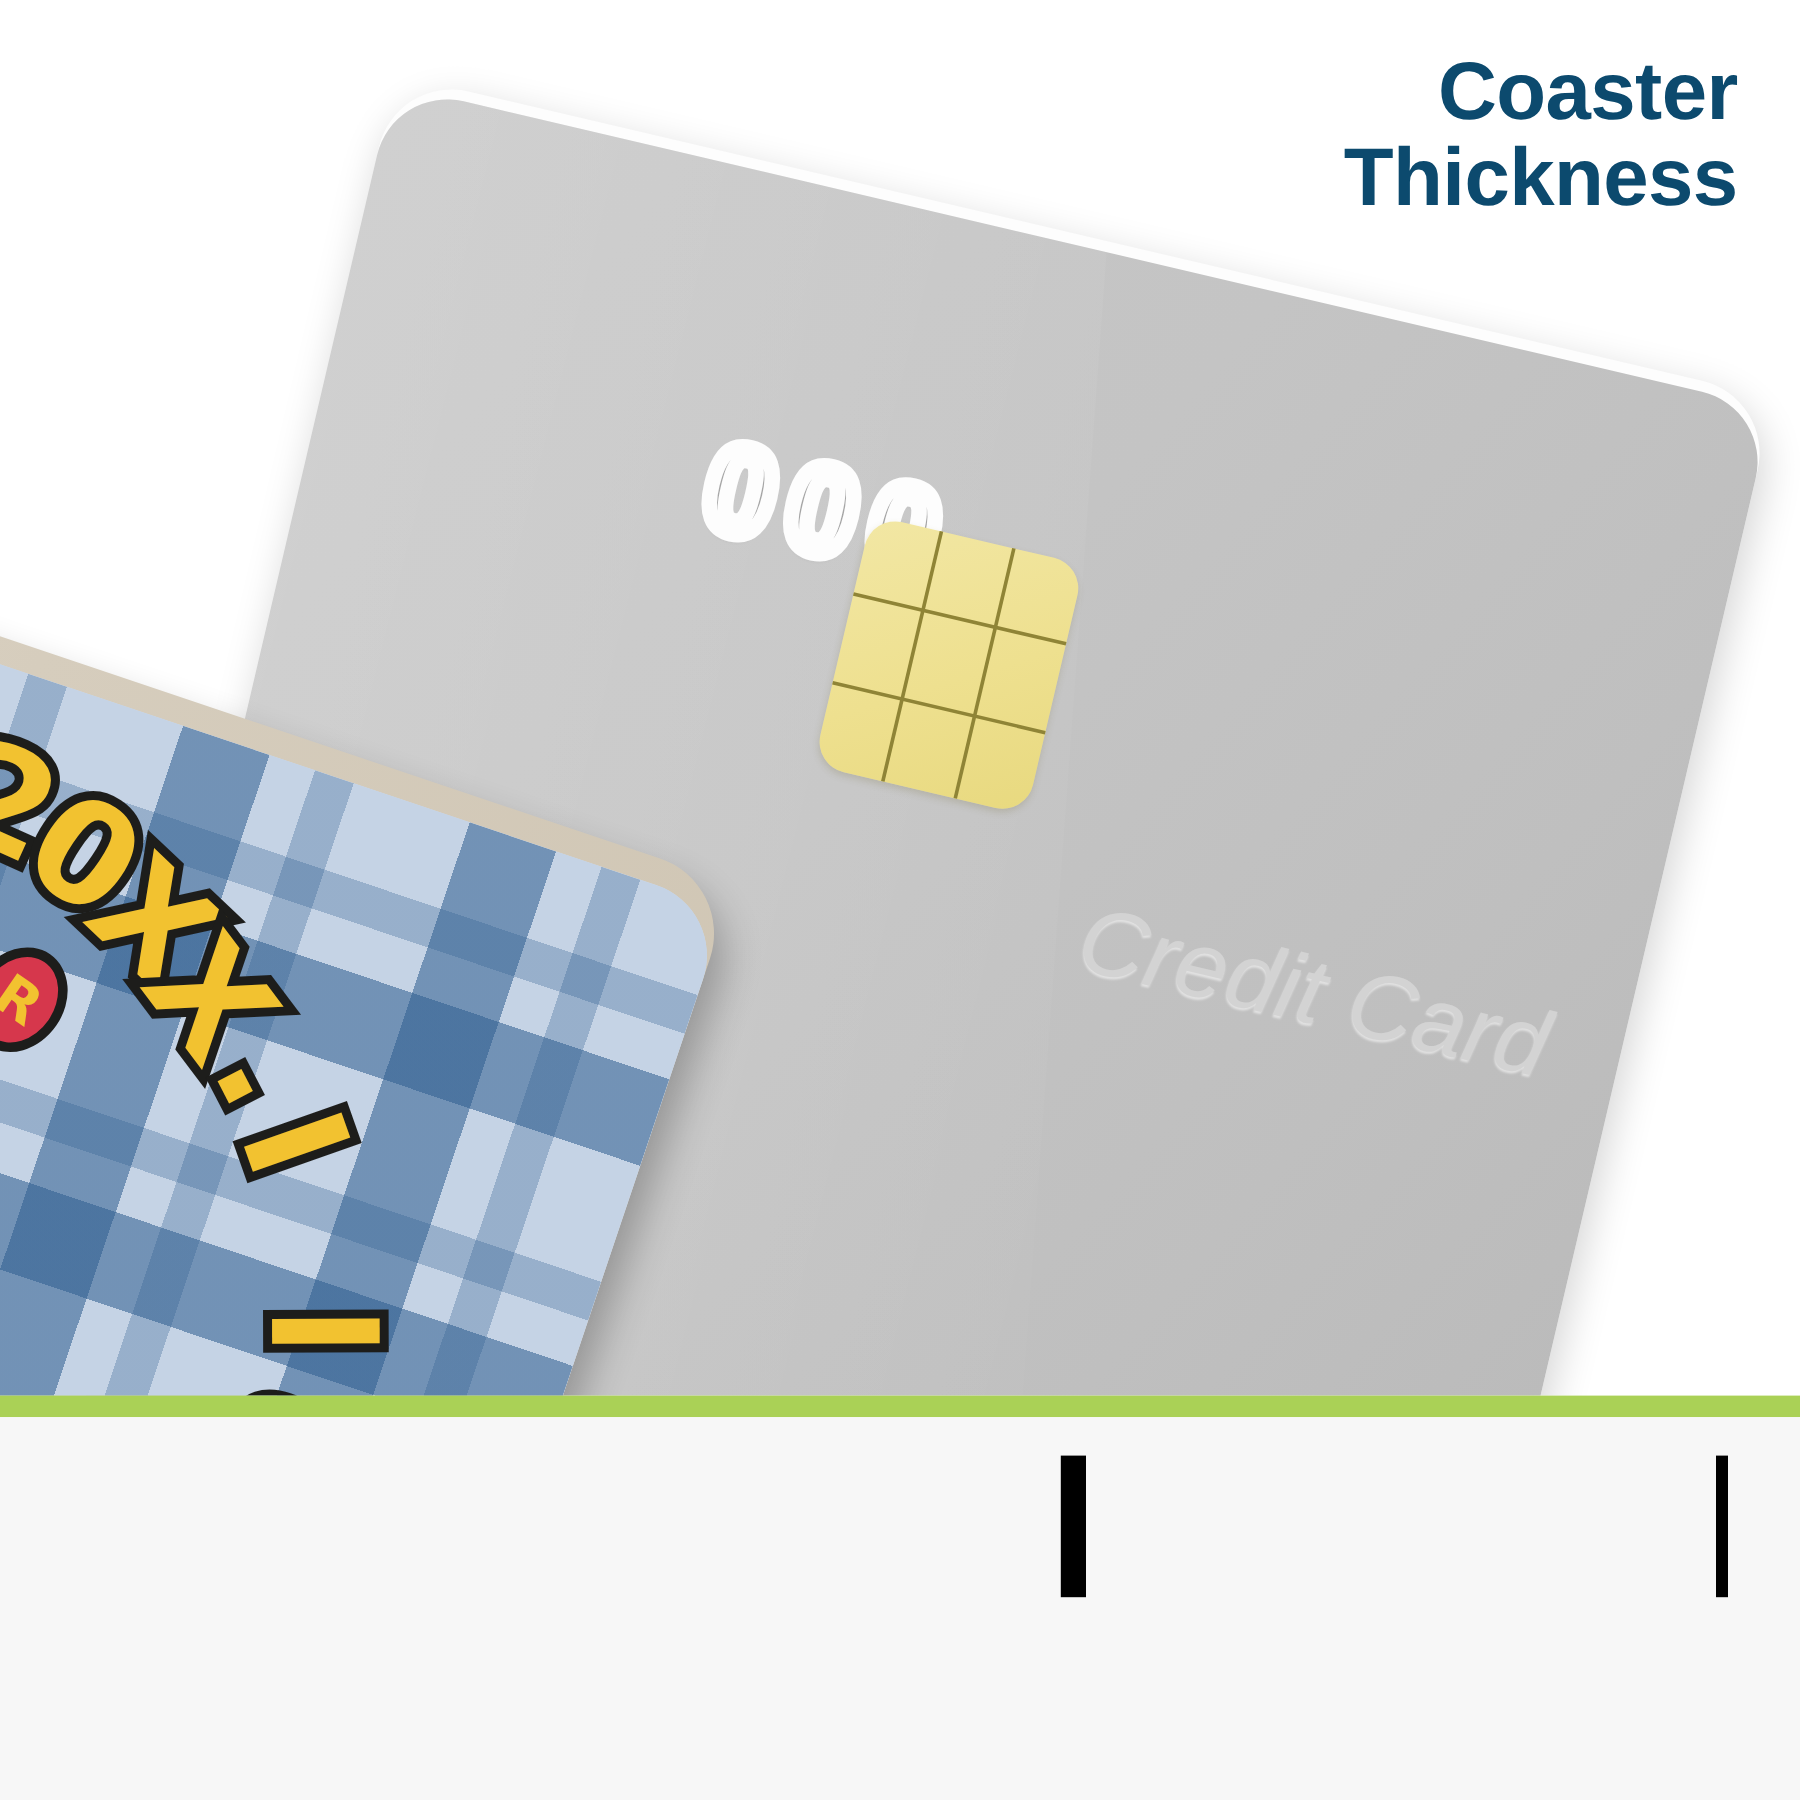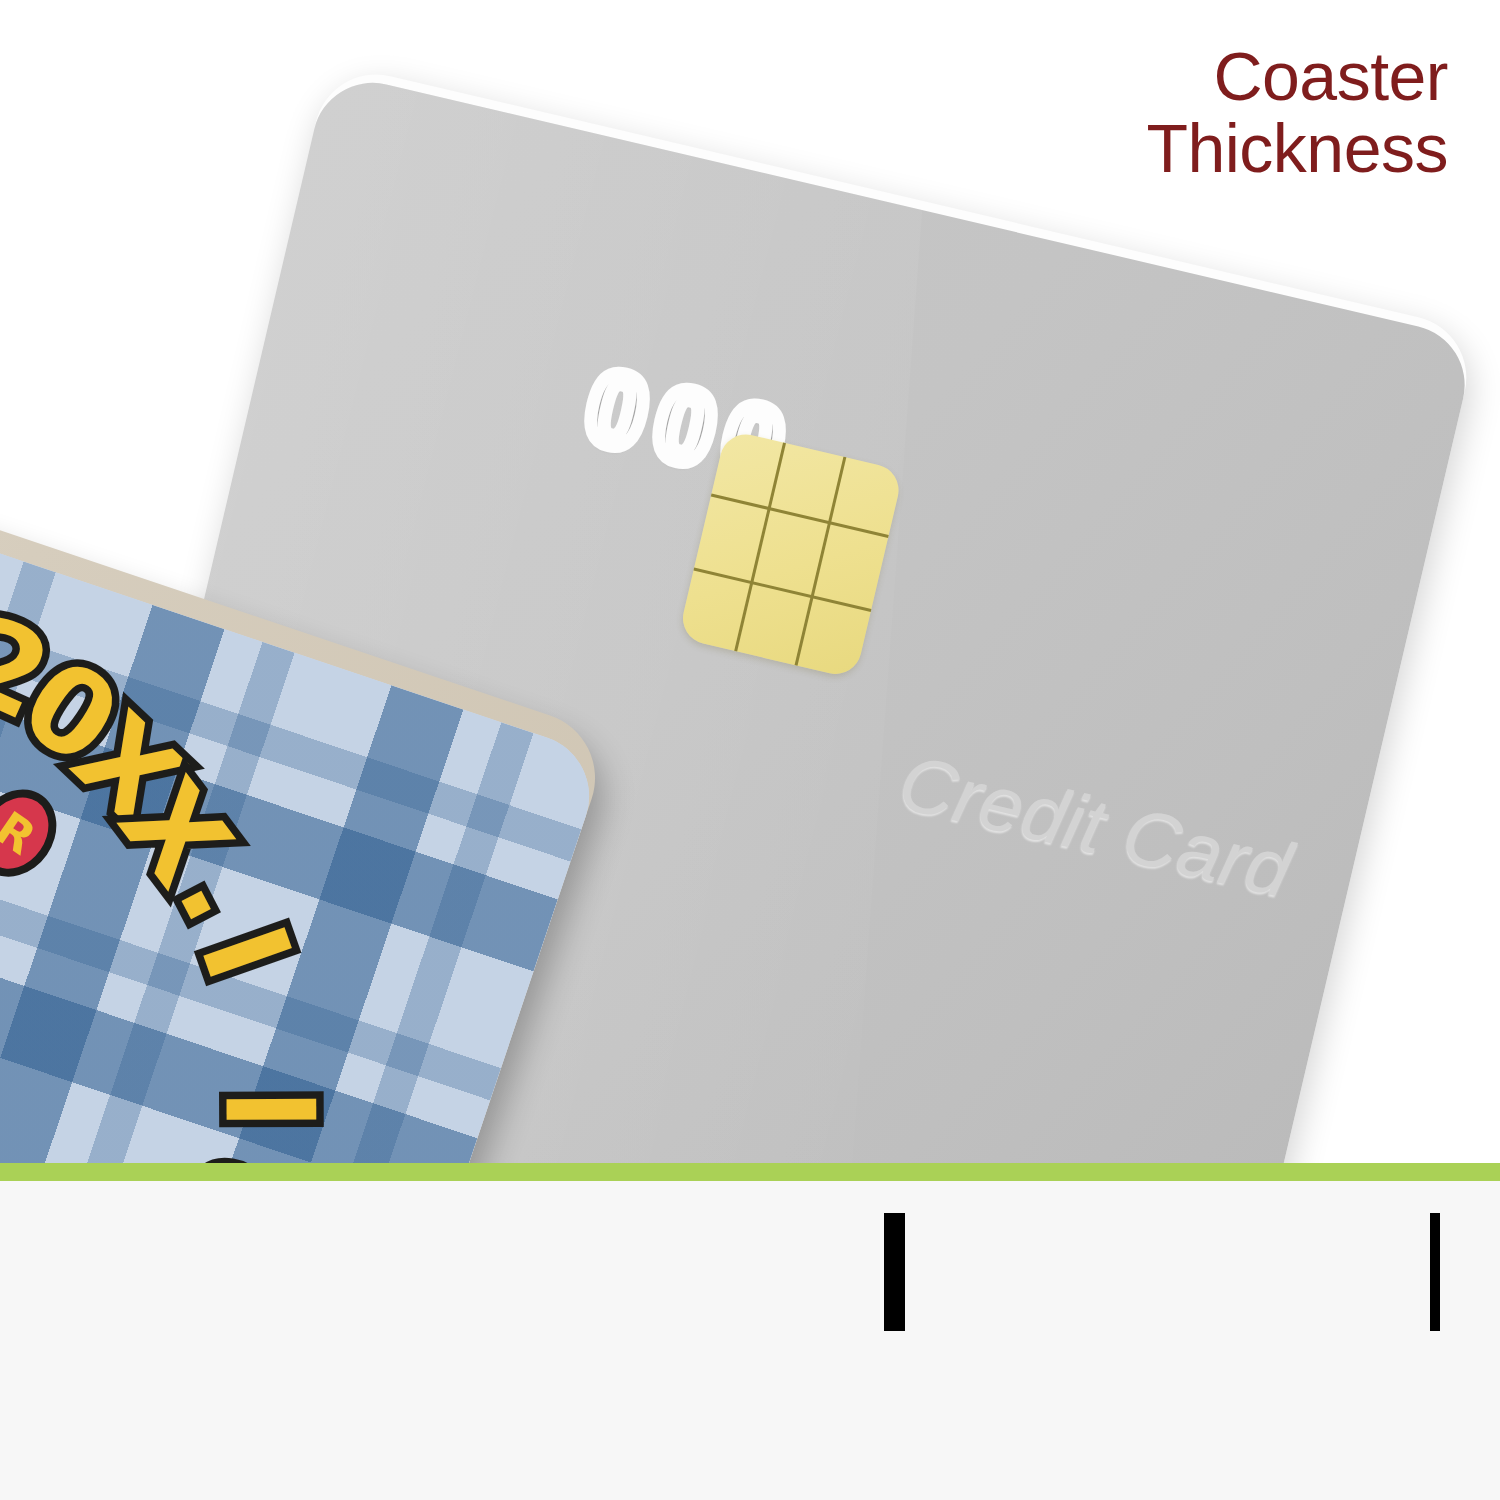--- a/index.html
+++ b/index.html
@@ -17,24 +17,24 @@
   }
 
   
   #title {
     position: absolute;
     right: 52px;
     top: 40px;
     text-align: right;
     font-size: 68px;
     line-height: 1.06;
-    color: #7f1d1d;
+    color: #0c4a6e;
     letter-spacing: -0.5px;
     white-space: pre-line;
-    font-weight: 400;
+    font-weight: 700;
   }
 
   
   #scene {
     position: absolute;
     left: 0; top: 0;
     width: 1500px; height: 1163px;
     overflow: hidden;
     background: #ffffff;
   }

